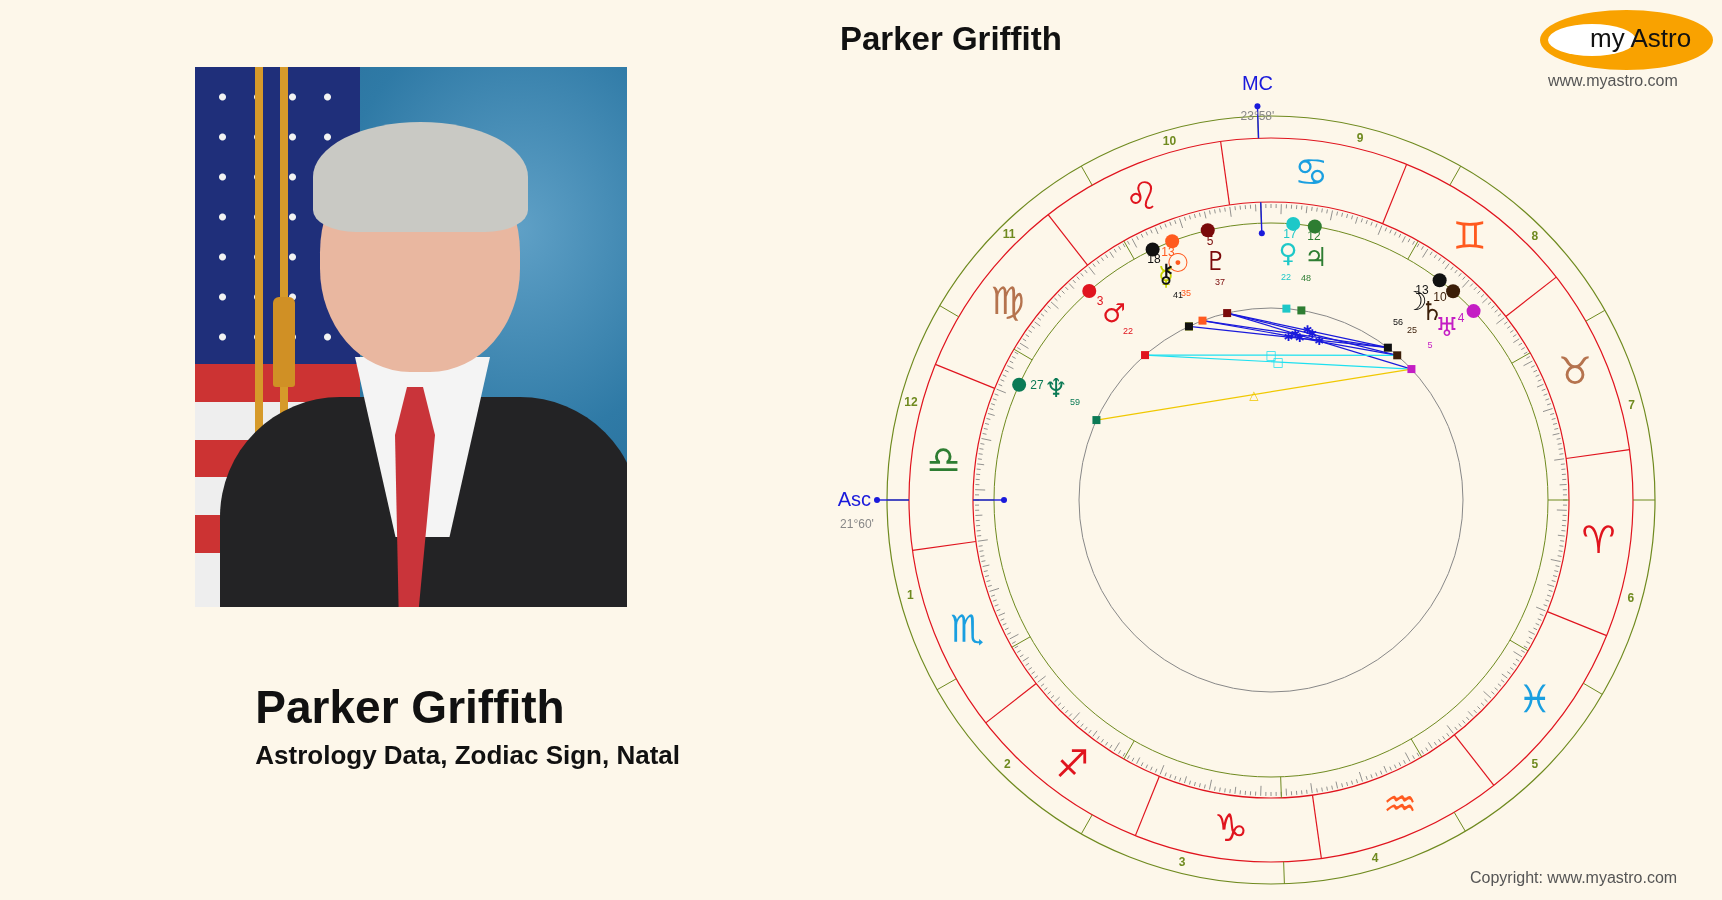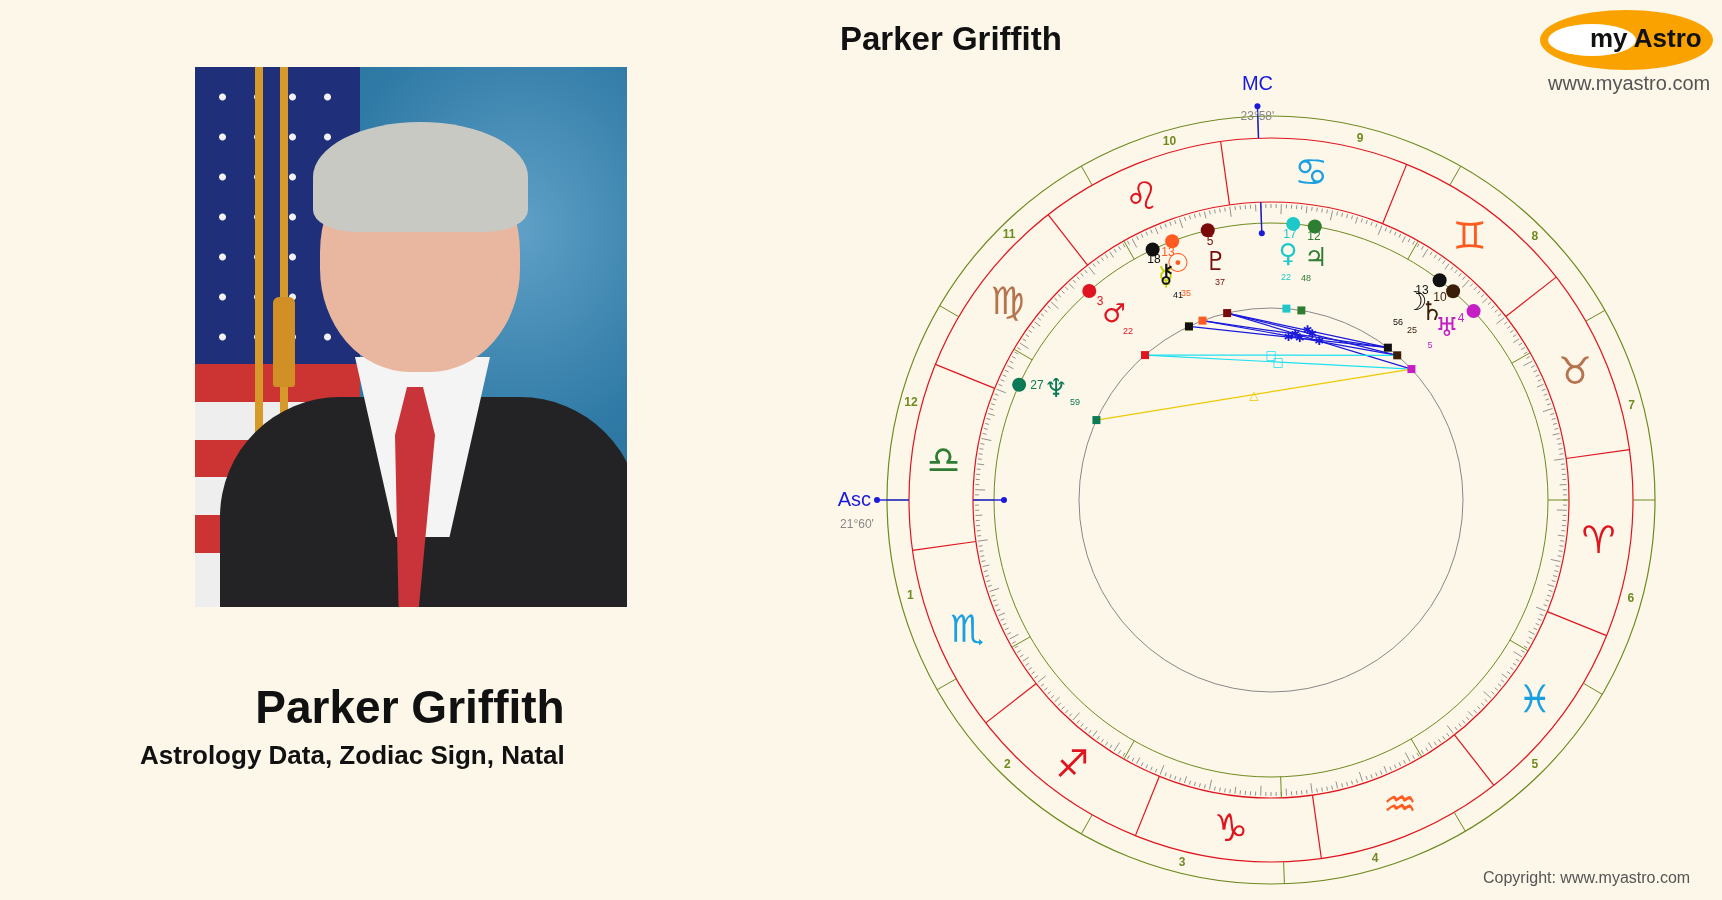--- a/index.html
+++ b/index.html
@@ -27,31 +27,31 @@
     background:#c9c9c4; border-radius:50% 50% 20% 20%; }
   .photo .jacket { position:absolute; left:25px; top:330px; width:420px; height:260px;
     background:#232325; border-radius:120px 120px 0 0; }
   .photo .shirt { position:absolute; left:160px; top:290px; width:135px; height:180px;
     background:#f4f4f4; clip-path: polygon(0 0,100% 0,70% 100%,30% 100%); }
   .photo .tie { position:absolute; left:200px; top:320px; width:40px; height:240px;
     background:#c9343a; clip-path: polygon(30% 0,70% 0,100% 20%,55% 100%,10% 100%,0 20%); }
 
   .left-title { position:absolute; left:140px; width:540px; top:680px; text-align:center;
     font-weight:bold; font-size:46px; color:#111; }
-  .left-sub { position:absolute; left:140px; width:540px; top:740px; text-align:left;
+  .left-sub { position:absolute; left:140px; width:540px; top:740px; text-align:right;
     font-weight:bold; font-size:26px; line-height:30px; color:#111; }
 
   .chart-title { position:absolute; left:840px; top:20px; font-weight:bold; font-size:33px; color:#111; }
 
   .logo { position:absolute; left:1540px; top:10px; width:173px; height:60px; }
   .logo .oval { position:absolute; inset:0; background:#f9a200; border-radius:50%; }
   .logo .inner { position:absolute; left:8px; top:14px; width:88px; height:32px; background:#fff; border-radius:50%; }
-  .logo .txt { position:absolute; left:50px; top:13px; font-size:26px; color:#111;font-weight:bold; }
-  .site { position:absolute; left:1548px; top:72px; font-size:20px; color:#555; }
-  .copyright { position:absolute; left:1470px; top:869px; font-size:16px; color:#555;margin-left:13px; }
+  .logo .txt { position:absolute; left:50px; top:13px; font-size:26px; color:#111; }
+  .site { position:absolute; left:1548px; top:72px; font-size:16px; color:#555; }
+  .copyright { position:absolute; left:1470px; top:869px; font-size:16px; color:#555; }
 
   svg.wheel { position:absolute; left:0; top:0; width:1722px; height:900px; }
   .gl { font-family:"DejaVu Sans", sans-serif; }
 </style>
 </head>
 <body>
 
 <div class="photo" title="Portrait photo of Parker Griffith">
   <div class="bg"></div>
   <div class="flag">

